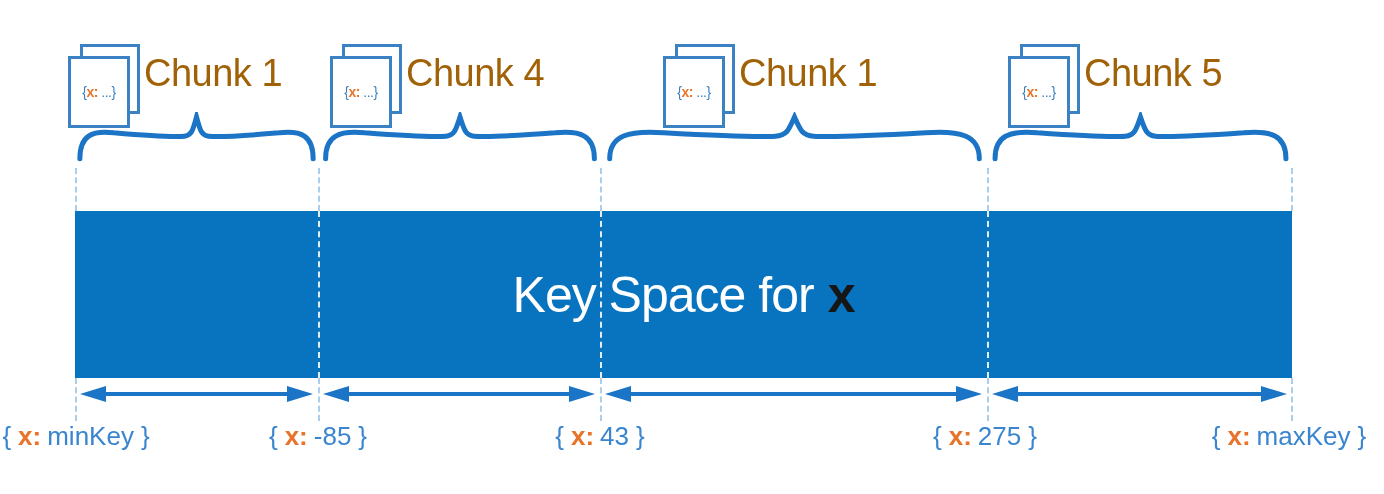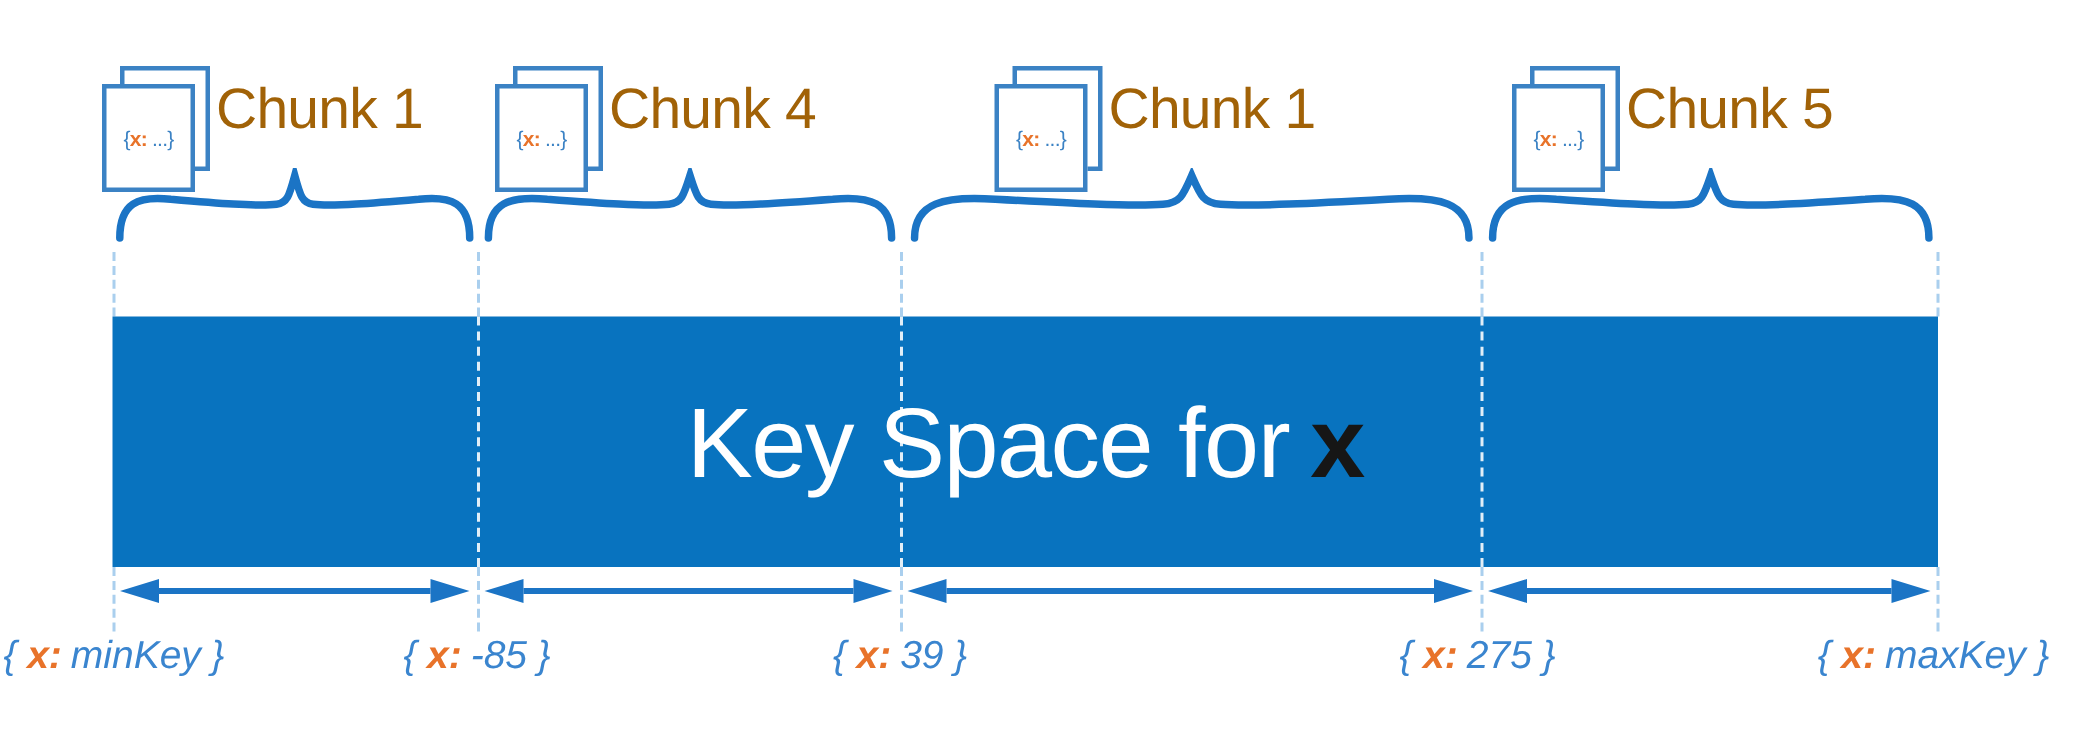--- a/index.html
+++ b/index.html
@@ -48,35 +48,35 @@
   .dash-inside { position: absolute; top: 211px; height: 167px; width: 0; border-left: 2px dashed rgba(255,255,255,0.88); z-index: 3; }
 
   
   .keyspace-bar {
     position: absolute; left: 75px; top: 211px;
     width: 1217px; height: 167px;
     background: #0873bf;
     display: flex; align-items: center; justify-content: center;
     z-index: 2;
   }
-  .bar-title { font-size: 66px; letter-spacing: -1px; color: #ffffff; white-space: nowrap; }
+  .bar-title { font-size: 50px; letter-spacing: -1px; color: #ffffff; white-space: nowrap; }
   .bar-title .key-x { color: #161616; font-weight: bold; margin-left: 14px; }
 
   
   .range-arrow { position: absolute; top: 386px; height: 16px; display: flex; align-items: center; z-index: 1; }
   .ah { width: 0; height: 0; border-top: 8px solid transparent; border-bottom: 8px solid transparent; }
   .ah-left  { border-right: 26px solid #1b74c5; }
   .ah-right { border-left: 26px solid #1b74c5; }
   .arrow-line { flex: 1; height: 4px; background: #1b74c5; }
 
   
   .boundary-label {
     position: absolute; top: 421px;
     transform: translateX(-50%);
-    font-size: 26px; color: #3a85cf; white-space: nowrap; font-style: italic;
+    font-size: 26px; color: #3a85cf; white-space: nowrap;
   }
   .boundary-label .fld { color: #e8732a; font-weight: bold; margin: 0 6px 0 7px; }
   .boundary-label .close-brace { margin-left: 7px; }
 </style>
 </head>
 <body>
 
 <div class="stage">
 
   <div class="chunk-group" style="left:68px;">
@@ -183,21 +183,21 @@
       <div class="ah ah-right"></div>
   </div>
 
   <div class="boundary-label" style="left:76px;">
     <span>{</span><span class="fld">x:</span><span>minKey</span><span class="close-brace">}</span>
   </div>
   <div class="boundary-label" style="left:318px;">
     <span>{</span><span class="fld">x:</span><span>-85</span><span class="close-brace">}</span>
   </div>
   <div class="boundary-label" style="left:600px;">
-    <span>{</span><span class="fld">x:</span><span>39</span><span class="close-brace">}</span>
+    <span>{</span><span class="fld">x:</span><span>43</span><span class="close-brace">}</span>
   </div>
   <div class="boundary-label" style="left:985px;">
     <span>{</span><span class="fld">x:</span><span>275</span><span class="close-brace">}</span>
   </div>
   <div class="boundary-label" style="left:1289px;">
     <span>{</span><span class="fld">x:</span><span>maxKey</span><span class="close-brace">}</span>
   </div>
 
 </div>
 

